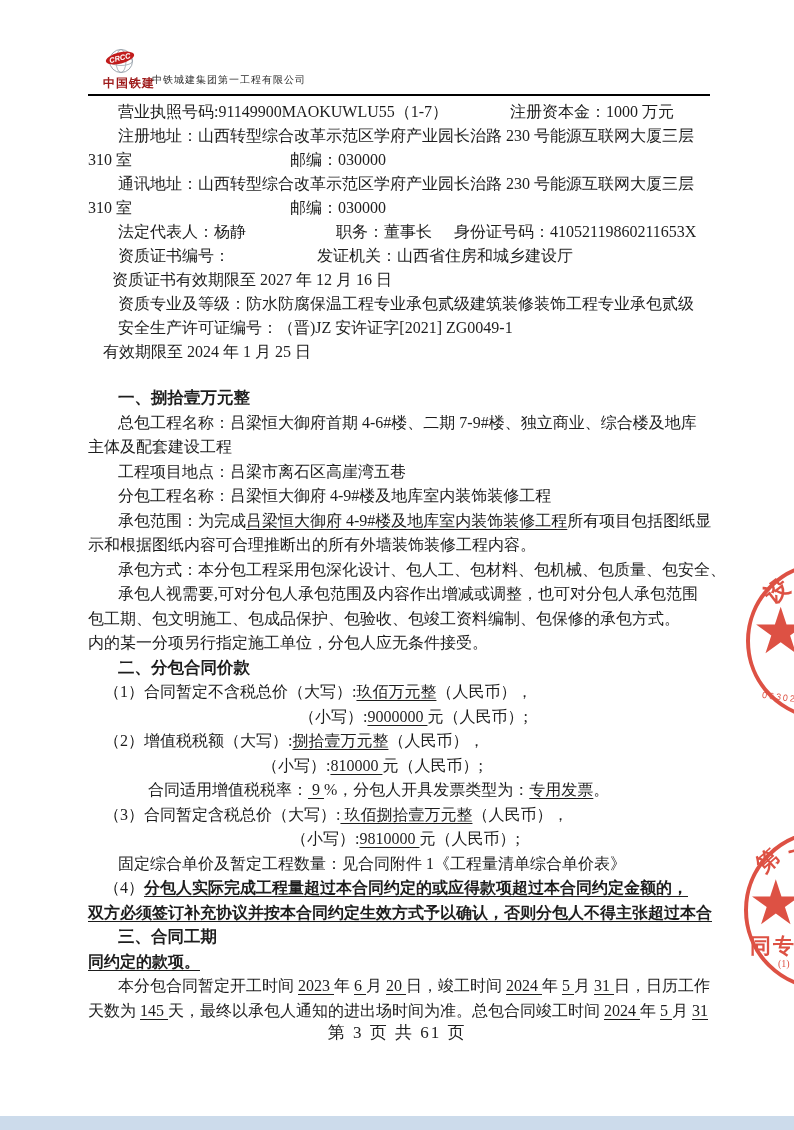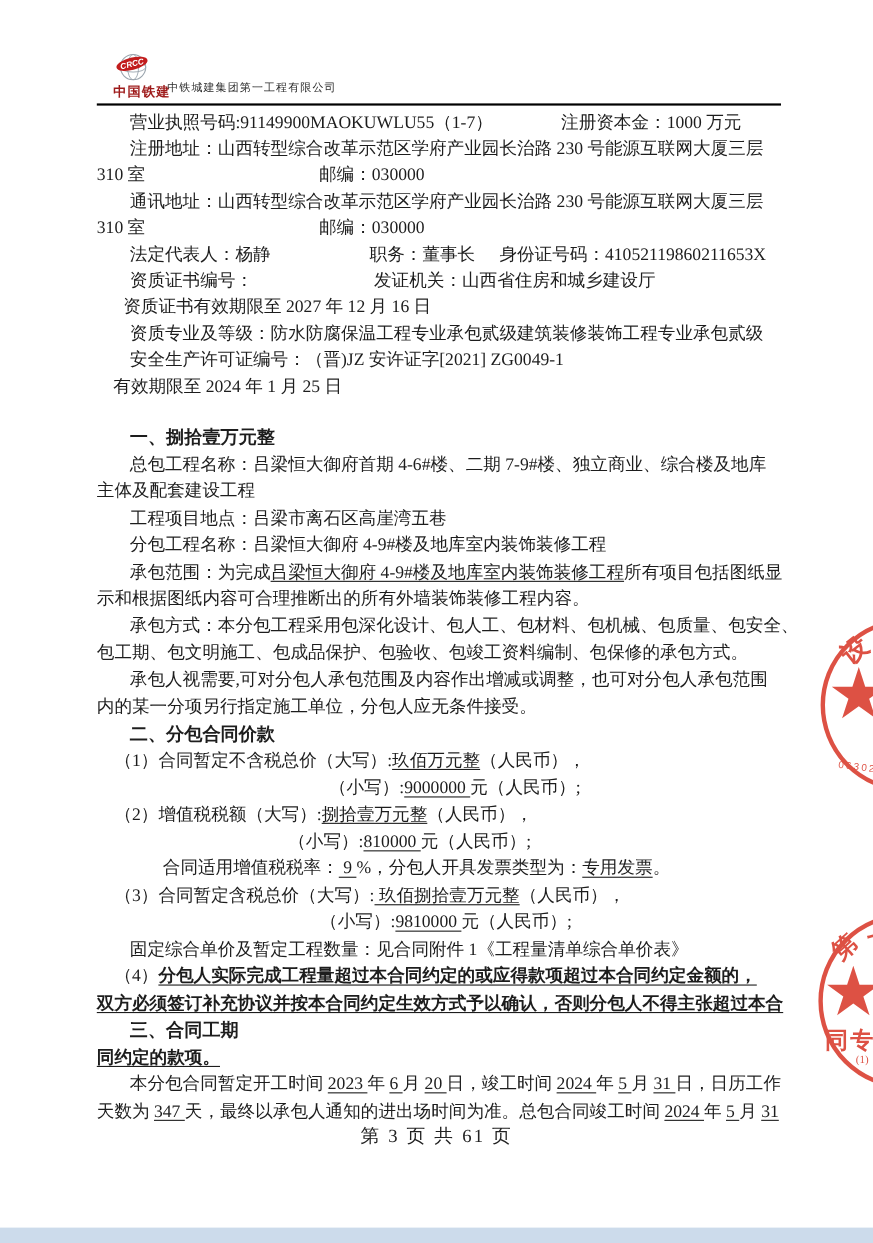--- a/index.html
+++ b/index.html
@@ -59,53 +59,53 @@
       <div class="company-name">中铁城建集团第一工程有限公司</div>
     </div>
 
     <div id="info-block">
         <div class="line " style="padding-left: 30px;"><span class="">营业执照号码:91149900MAOKUWLU55（1-7）</span><span class="" style="margin-left: 62px;">注册资本金：1000 万元</span></div>
         <div class="line " style="padding-left: 30px;"><span class="">注册地址：山西转型综合改革示范区学府产业园长治路 230 号能源互联网大厦三层</span></div>
         <div class="line " style="padding-left: 0px;"><span class="">310 室</span><span class="" style="margin-left: 158px;">邮编：030000</span></div>
         <div class="line " style="padding-left: 30px;"><span class="">通讯地址：山西转型综合改革示范区学府产业园长治路 230 号能源互联网大厦三层</span></div>
         <div class="line " style="padding-left: 0px;"><span class="">310 室</span><span class="" style="margin-left: 158px;">邮编：030000</span></div>
         <div class="line " style="padding-left: 30px;"><span class="">法定代表人：杨静</span><span class="" style="margin-left: 90px;">职务：董事长</span><span class="" style="margin-left: 22px;">身份证号码：41052119860211653X</span></div>
-        <div class="line " style="padding-left: 30px;"><span class="">资质证书编号：</span><span class="" style="margin-left: 110px;">发证机关：山西省住房和城乡建设厅</span></div>
+        <div class="line " style="padding-left: 30px;"><span class="">资质证书编号：</span><span class="" style="margin-left: 87px;">发证机关：山西省住房和城乡建设厅</span></div>
         <div class="line " style="padding-left: 24px;"><span class="">资质证书有效期限至 2027 年 12 月 16 日</span></div>
         <div class="line " style="padding-left: 30px;"><span class="">资质专业及等级：防水防腐保温工程专业承包贰级建筑装修装饰工程专业承包贰级</span></div>
         <div class="line " style="padding-left: 30px;"><span class="">安全生产许可证编号：（晋)JZ 安许证字[2021] ZG0049-1</span></div>
         <div class="line " style="padding-left: 15px;"><span class="">有效期限至 2024 年 1 月 25 日</span></div>
       </div>
     <div id="body-block">
         <div class="line heading h1-gap" style="padding-left: 30px;"><span class="">一、捌拾壹万元整</span></div>
         <div class="line " style="padding-left: 30px;"><span class="">总包工程名称：吕梁恒大御府首期 4-6#楼、二期 7-9#楼、独立商业、综合楼及地库</span></div>
         <div class="line " style="padding-left: 0px;"><span class="">主体及配套建设工程</span></div>
         <div class="line " style="padding-left: 30px;"><span class="">工程项目地点：吕梁市离石区高崖湾五巷</span></div>
         <div class="line " style="padding-left: 30px;"><span class="">分包工程名称：吕梁恒大御府 4-9#楼及地库室内装饰装修工程</span></div>
         <div class="line " style="padding-left: 30px;"><span class="">承包范围：为完成</span><span class="u ">吕梁恒大御府 4-9#楼及地库室内装饰装修工程</span><span class="">所有项目包括图纸显</span></div>
         <div class="line " style="padding-left: 0px;"><span class="">示和根据图纸内容可合理推断出的所有外墙装饰装修工程内容。</span></div>
         <div class="line " style="padding-left: 30px;"><span class="">承包方式：本分包工程采用包深化设计、包人工、包材料、包机械、包质量、包安全、</span></div>
+        <div class="line " style="padding-left: 30px;"><span class="">承包人视需要,可对分包人承包范围及内容作出增减或调整，也可对分包人承包范围</span></div>
         <div class="line " style="padding-left: 0px;"><span class="">包工期、包文明施工、包成品保护、包验收、包竣工资料编制、包保修的承包方式。</span></div>
-        <div class="line " style="padding-left: 30px;"><span class="">承包人视需要,可对分包人承包范围及内容作出增减或调整，也可对分包人承包范围</span></div>
         <div class="line " style="padding-left: 0px;"><span class="">内的某一分项另行指定施工单位，分包人应无条件接受。</span></div>
         <div class="line heading" style="padding-left: 30px;"><span class="">二、分包合同价款</span></div>
         <div class="line " style="padding-left: 16px;"><span class="">（1）合同暂定不含税总价（大写）:</span><span class="u ">玖佰万元整</span><span class="">（人民币），</span></div>
         <div class="line " style="padding-left: 211px;"><span class="">（小写）:</span><span class="u ">9000000 </span><span class="">元（人民币）;</span></div>
         <div class="line " style="padding-left: 16px;"><span class="">（2）增值税税额（大写）:</span><span class="u ">捌拾壹万元整</span><span class="">（人民币），</span></div>
         <div class="line " style="padding-left: 174px;"><span class="">（小写）:</span><span class="u ">810000 </span><span class="">元（人民币）;</span></div>
         <div class="line " style="padding-left: 60px;"><span class="">合同适用增值税税率：</span><span class="u "> 9 </span><span class="">%，分包人开具发票类型为：</span><span class="u ">专用发票</span><span class="">。</span></div>
         <div class="line " style="padding-left: 16px;"><span class="">（3）合同暂定含税总价（大写）:</span><span class="u "> 玖佰捌拾壹万元整</span><span class="">（人民币），</span></div>
         <div class="line " style="padding-left: 203px;"><span class="">（小写）:</span><span class="u ">9810000 </span><span class="">元（人民币）;</span></div>
         <div class="line " style="padding-left: 30px;"><span class="">固定综合单价及暂定工程数量：见合同附件 1《工程量清单综合单价表》</span></div>
         <div class="line " style="padding-left: 16px;"><span class="">（4）</span><span class="u b">分包人实际完成工程量超过本合同约定的或应得款项超过本合同约定金额的，</span></div>
         <div class="line " style="padding-left: 0px;"><span class="u b">双方必须签订补充协议并按本合同约定生效方式予以确认，否则分包人不得主张超过本合</span></div>
         <div class="line heading" style="padding-left: 30px;"><span class="">三、合同工期</span></div>
         <div class="line " style="padding-left: 0px;"><span class="u b">同约定的款项。</span></div>
         <div class="line " style="padding-left: 30px;"><span class="">本分包合同暂定开工时间 </span><span class="u ">2023 </span><span class="">年 </span><span class="u ">6 </span><span class="">月 </span><span class="u ">20 </span><span class="">日，竣工时间 </span><span class="u ">2024 </span><span class="">年 </span><span class="u ">5 </span><span class="">月 </span><span class="u ">31 </span><span class="">日，日历工作</span></div>
-        <div class="line " style="padding-left: 0px;"><span class="">天数为 </span><span class="u ">347 </span><span class="">天，最终以承包人通知的进出场时间为准。总包合同竣工时间 </span><span class="u ">2024 </span><span class="">年 </span><span class="u ">5 </span><span class="">月 </span><span class="u ">31</span></div>
+        <div class="line " style="padding-left: 0px;"><span class="">天数为 </span><span class="u ">145 </span><span class="">天，最终以承包人通知的进出场时间为准。总包合同竣工时间 </span><span class="u ">2024 </span><span class="">年 </span><span class="u ">5 </span><span class="">月 </span><span class="u ">31</span></div>
       </div>
   </div>
 
   <div class="seal seal-top">
     <span class="ring-char">设</span>
     <span class="star">★</span>
     <span class="serial">06302</span>
   </div>
 
   <div class="seal seal-bottom">

